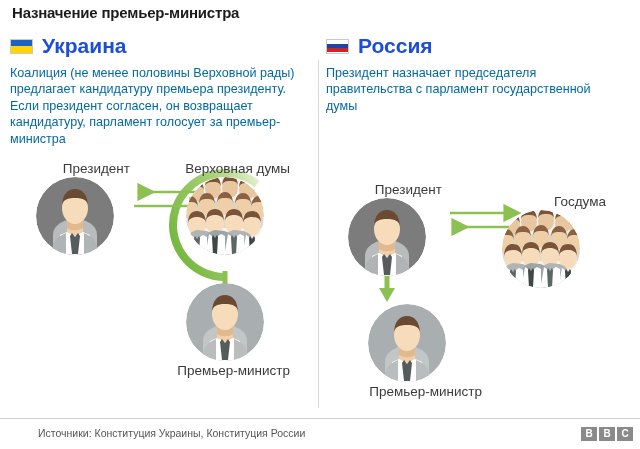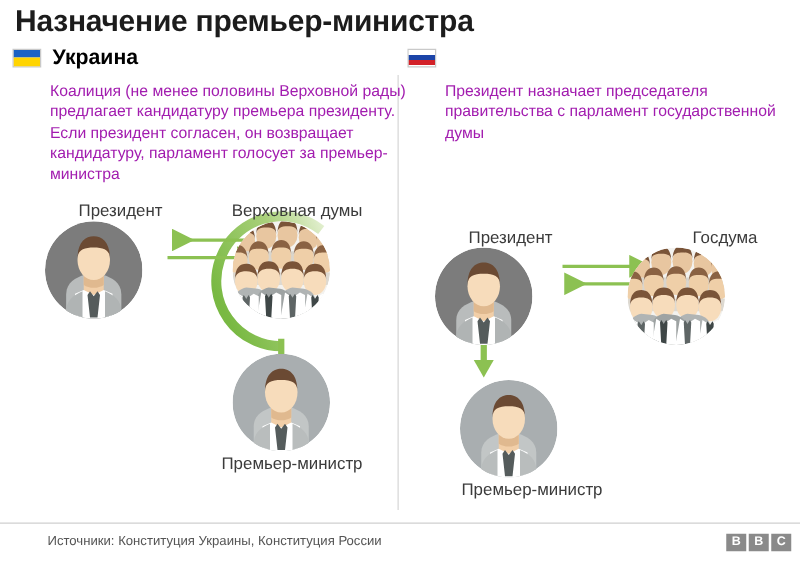--- a/index.html
+++ b/index.html
@@ -15,21 +15,21 @@
     color: #333333;
     overflow: hidden;
     position: relative;
   }
 
   
   .title {
     position: absolute;
     left: 12px;
     top: 4px;
-    font-size: 24px;
+    font-size: 15px;
     font-weight: bold;
     color: #1c1c1c;
     letter-spacing: -0.2px;
     white-space: nowrap;
     text-align: right;
   }
 
   
   .col {
     position: absolute;
@@ -66,33 +66,32 @@
     flex: 0 0 auto;
   }
   .flag span { display: block; width: 100%; }
   .flag-ua span:nth-child(1) { height: 50%; background: #1b62c4; }
   .flag-ua span:nth-child(2) { height: 50%; background: #ffd400; }
   .flag-ru span:nth-child(1) { height: 33.34%; background: #ffffff; }
   .flag-ru span:nth-child(2) { height: 33.33%; background: #1b44a8; }
   .flag-ru span:nth-child(3) { height: 33.33%; background: #d32128; }
 
   .country-name {
-    font-size: 17px;
+    font-size: 21px;
     font-weight: bold;
-    color: #000000;
+    color: #1d4ed8;
   }
 
   
   .desc {
     margin-top: 7px;
     font-size: 12.6px;
     line-height: 16.4px;
-    color: #a21caf;
+    color: #0369a1;
     width: 298px;
-    margin-left: 30px;
   }
 
   
   .diagram {
     position: relative;
     width: 308px;
     height: 250px;
   }
   .col-left  .diagram { margin-top: 8px; }
   .col-right .diagram { margin-top: 62px; }
@@ -118,21 +117,21 @@
     position: relative;
     margin: 0 auto;
   }
 
   
   .ua-president { left: 10px;  top: 6px;  width: 110px; }
   .ua-rada      { left: 150px; top: 6px;  width: 130px; }
   .ua-pm        { left: 150px; top: 128px; width: 130px; }
   
   .ru-president { left: 6px;   top: 6px;  width: 110px; }
-  .ru-duma      { left: 150px; top: 6px;  width: 130px; }
+  .ru-duma      { left: 150px; top: 18px;  width: 130px; }
   .ru-pm        { left: 6px;   top: 128px; width: 150px; }
 
   
   .arrows {
     position: absolute;
     left: 0;
     top: 0;
     width: 308px;
     height: 250px;
     pointer-events: none;
@@ -341,20 +340,21 @@
 </div>
 
 <div class="col col-right">
 
   <div class="country-head">
     <span class="flag flag-ru">
       <span></span>
         <span></span>
         <span></span>
     </span>
+    <span class="country-name">Россия</span>
   </div>
 
   <div class="desc">Президент назначает председателя правительства с парламент государственной думы</div>
 
   <div class="diagram">
 
     <svg class="arrows" viewBox="0 0 308 250">
       <defs>
         <marker id="ru-head-l" markerWidth="7" markerHeight="7" refX="6" refY="3.5" orient="auto">
           <path d="M7,0 L7,7 L0,3.5 z" fill="#8cc152"></path>

